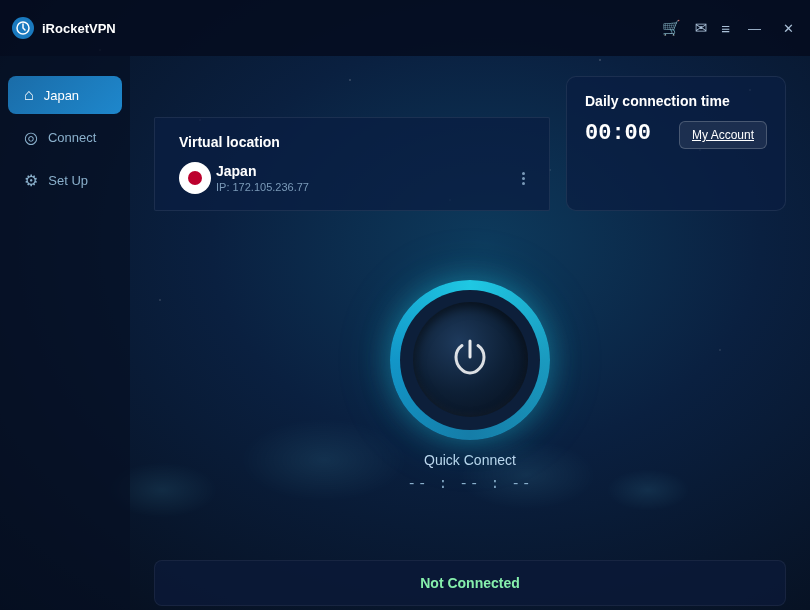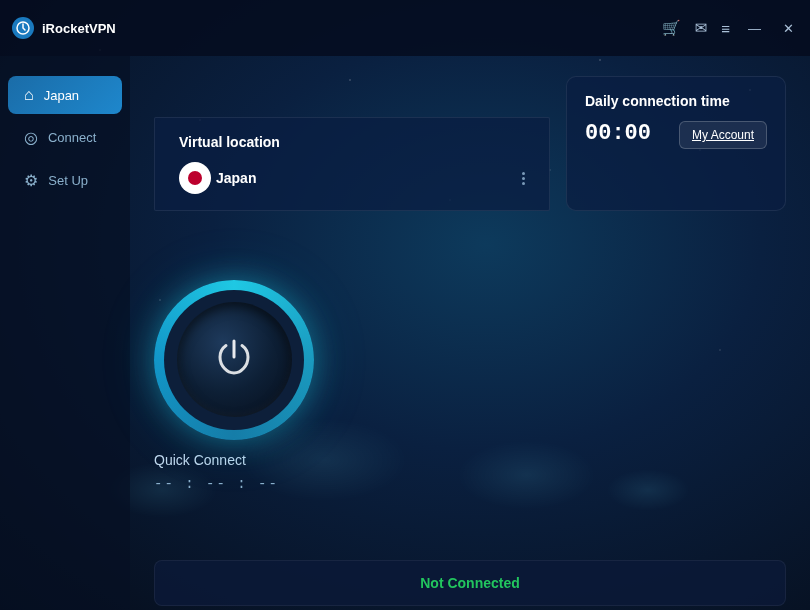--- a/index.html
+++ b/index.html
@@ -284,20 +284,21 @@
       padding: 6px 12px;
       cursor: pointer;
       transition: all 0.2s;
       text-decoration: underline;
     }
 
     
     .center-area {
       display: flex;
       flex-direction: column;
+      align-items: center;
       justify-content: center;
       flex: 1;
       gap: 8px;
     }
 
     .power-button-outer {
       width: 160px;
       height: 160px;
       border-radius: 50%;
       background: conic-gradient(from 0deg, #1fc8e3, #1a9abf, #157da8, #1296c8, #1fc8e3);
@@ -352,21 +353,21 @@
     
     .status-bar {
       background: rgba(10, 25, 55, 0.85);
       border-radius: 8px;
       padding: 14px 20px;
       text-align: center;
       border: 1px solid rgba(255,255,255,0.06);
     }
 
     .status-title {
-      color: #22c55e;
+      color: #86efac;
       font-size: 14px;
       font-weight: 600;
     }
 
     .status-subtitle {
       color: #7a9ab8;
       font-size: 12px;
       margin-top: 4px;
     }
   </style>
@@ -416,20 +417,21 @@
   <div class="content">
 
     <div class="top-row">
 
       <div class="virtual-location-card">
         <div class="card-title">Virtual location</div>
         <div class="location-row">
           <div class="flag flag-jp"></div>
           <div class="location-info">
             <div class="location-name">Japan</div>
+            <div class="location-ip">IP: 172.105.236.77</div>
           </div>
           <div class="location-menu">
             <div class="dot"></div>
             <div class="dot"></div>
             <div class="dot"></div>
           </div>
         </div>
       </div>
 
       <div class="connection-time-card">

